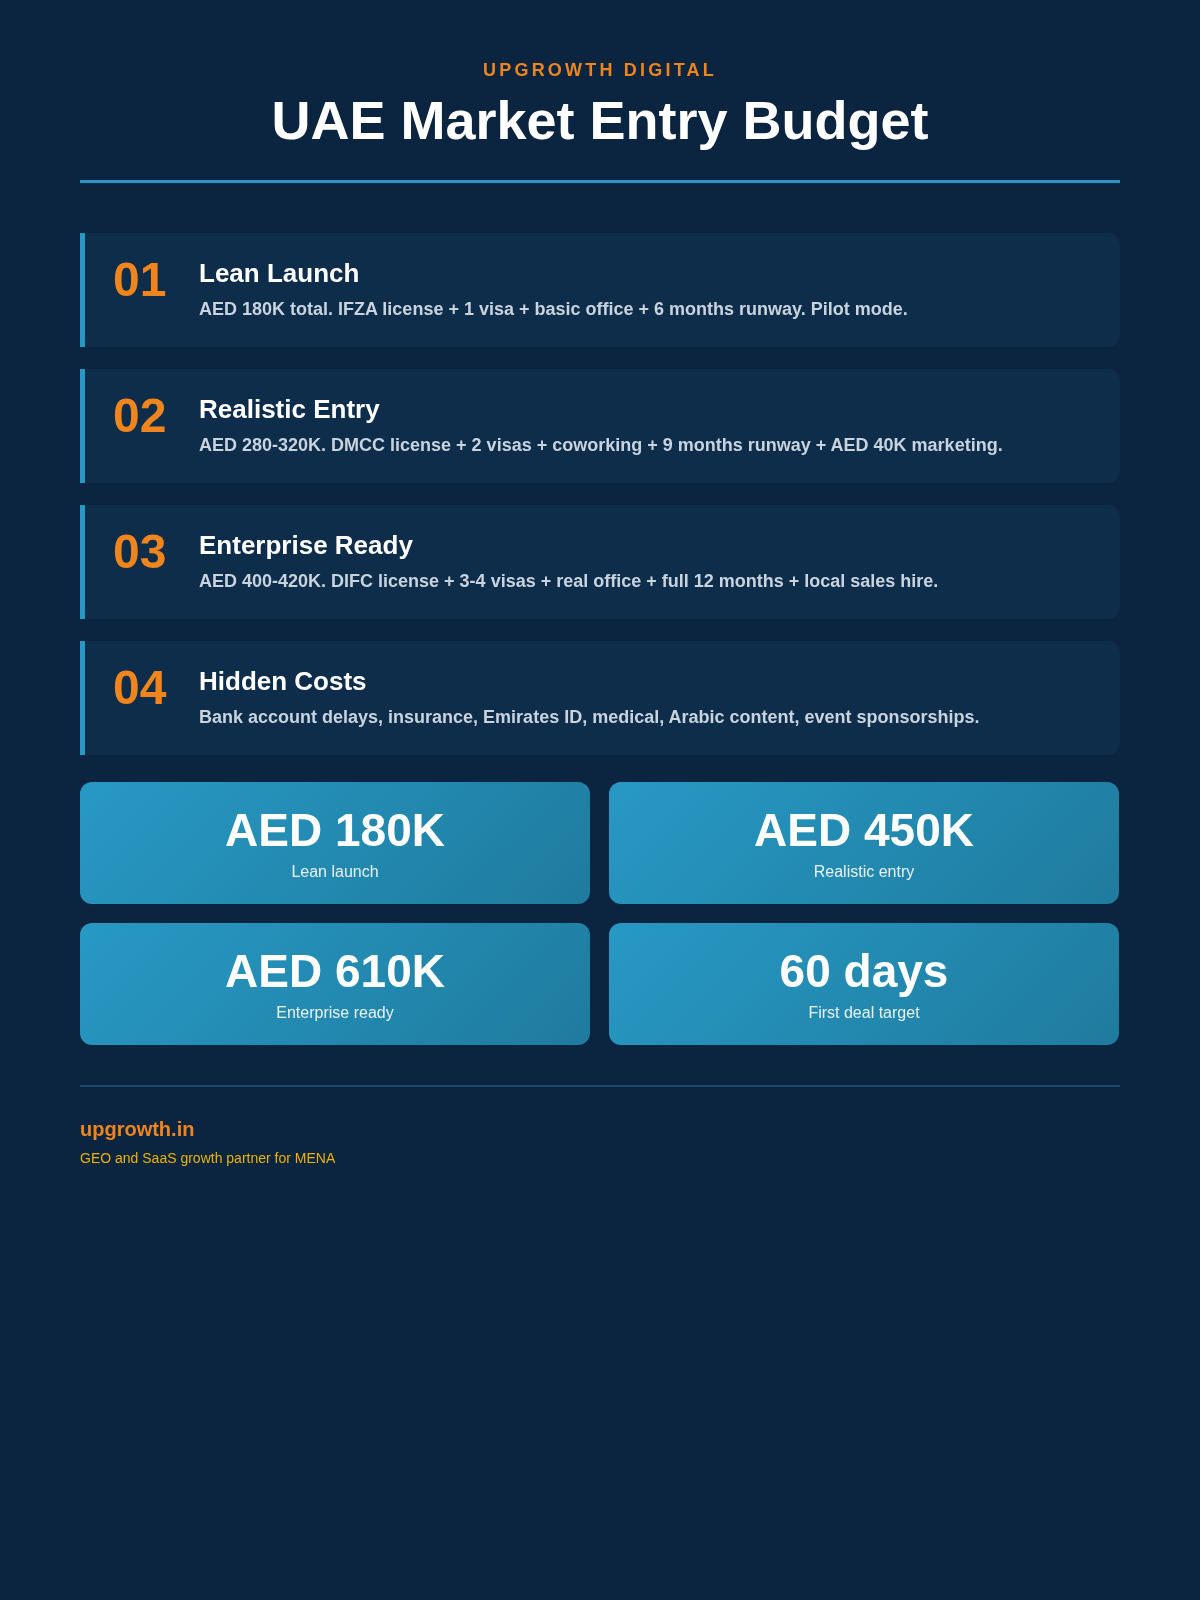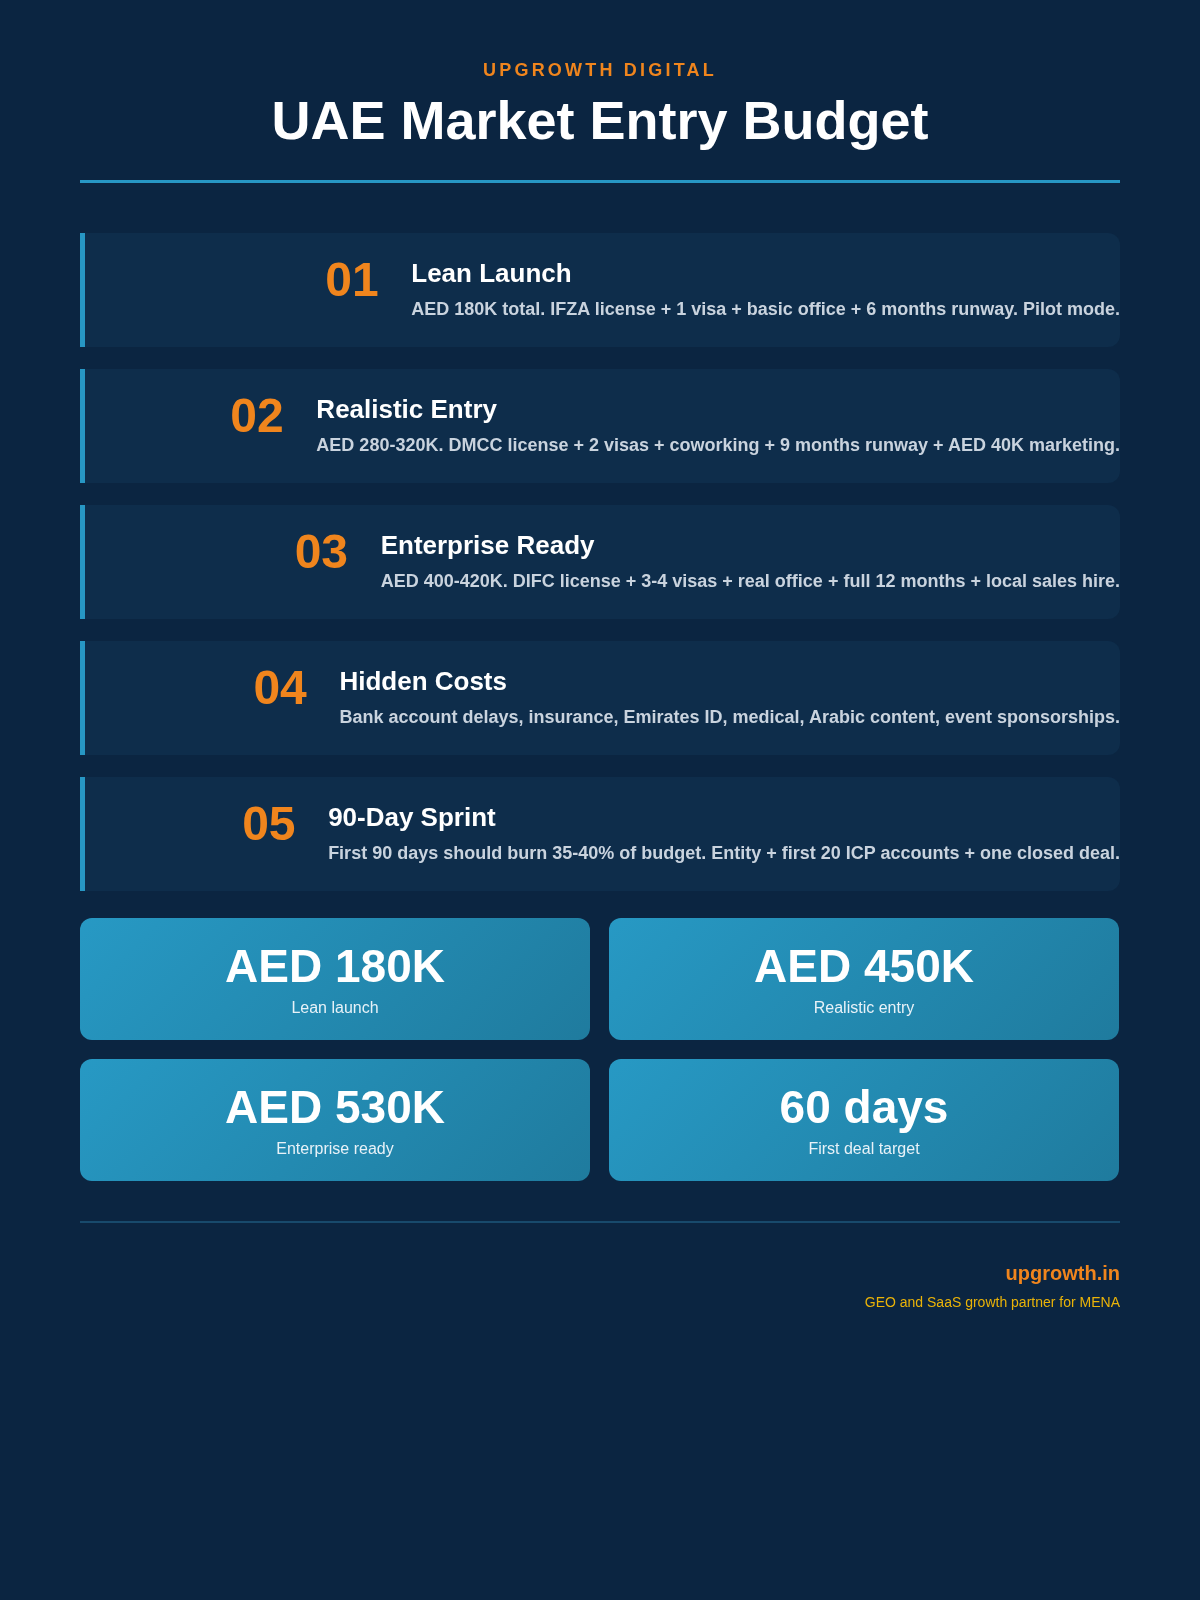--- a/index.html
+++ b/index.html
@@ -49,21 +49,20 @@
     }
     .step {
       position: relative;
       height: 114px;
       background: #0e2d4b;
       border-left: 5px solid #2797c4;
       border-radius: 0 12px 12px 0;
       margin-bottom: 22px;
       display: flex;
       align-items: flex-start;
-      justify-content: flex-end;
     }
     .step-num {
       width: 114px;
       padding-left: 28px;
       padding-top: 22px;
       font-size: 48px;
       font-weight: bold;
       color: #f0851d;
       line-height: 50px;
     }
@@ -109,22 +108,22 @@
       color: #e8f2f8;
       line-height: 20px;
       margin-top: 6px;
     }
     .footer-rule {
       height: 2px;
       background: #184a6c;
       margin-top: 40px;
     }
     .footer {
-      text-align: right;
-      padding-top: 38px;
+      text-align: left;
+      padding-top: 30px;
     }
     .footer-link {
       font-size: 20px;
       font-weight: bold;
       color: #f0851d;
       line-height: 24px;
       text-decoration: none;
       display: inline-block;
     }
     .footer-tag {
@@ -166,40 +165,33 @@
         <div class="step-desc">AED 400-420K. DIFC license + 3-4 visas + real office + full 12 months + local sales hire.</div>
       </div>
     </div>
     <div class="step">
       <div class="step-num">04</div>
       <div class="step-body">
         <div class="step-title">Hidden Costs</div>
         <div class="step-desc">Bank account delays, insurance, Emirates ID, medical, Arabic content, event sponsorships.</div>
       </div>
     </div>
-    <div class="step">
-      <div class="step-num">05</div>
-      <div class="step-body">
-        <div class="step-title">90-Day Sprint</div>
-        <div class="step-desc">First 90 days should burn 35-40% of budget. Entity + first 20 ICP accounts + one closed deal.</div>
-      </div>
-    </div>
   </section>
 
   <section class="stats">
     <div class="stat">
       <div class="stat-value">AED 180K</div>
       <div class="stat-label">Lean launch</div>
     </div>
     <div class="stat">
       <div class="stat-value">AED 450K</div>
       <div class="stat-label">Realistic entry</div>
     </div>
     <div class="stat">
-      <div class="stat-value">AED 530K</div>
+      <div class="stat-value">AED 610K</div>
       <div class="stat-label">Enterprise ready</div>
     </div>
     <div class="stat">
       <div class="stat-value">60 days</div>
       <div class="stat-label">First deal target</div>
     </div>
   </section>
 
   <div class="footer-rule"></div>
   <footer class="footer">

